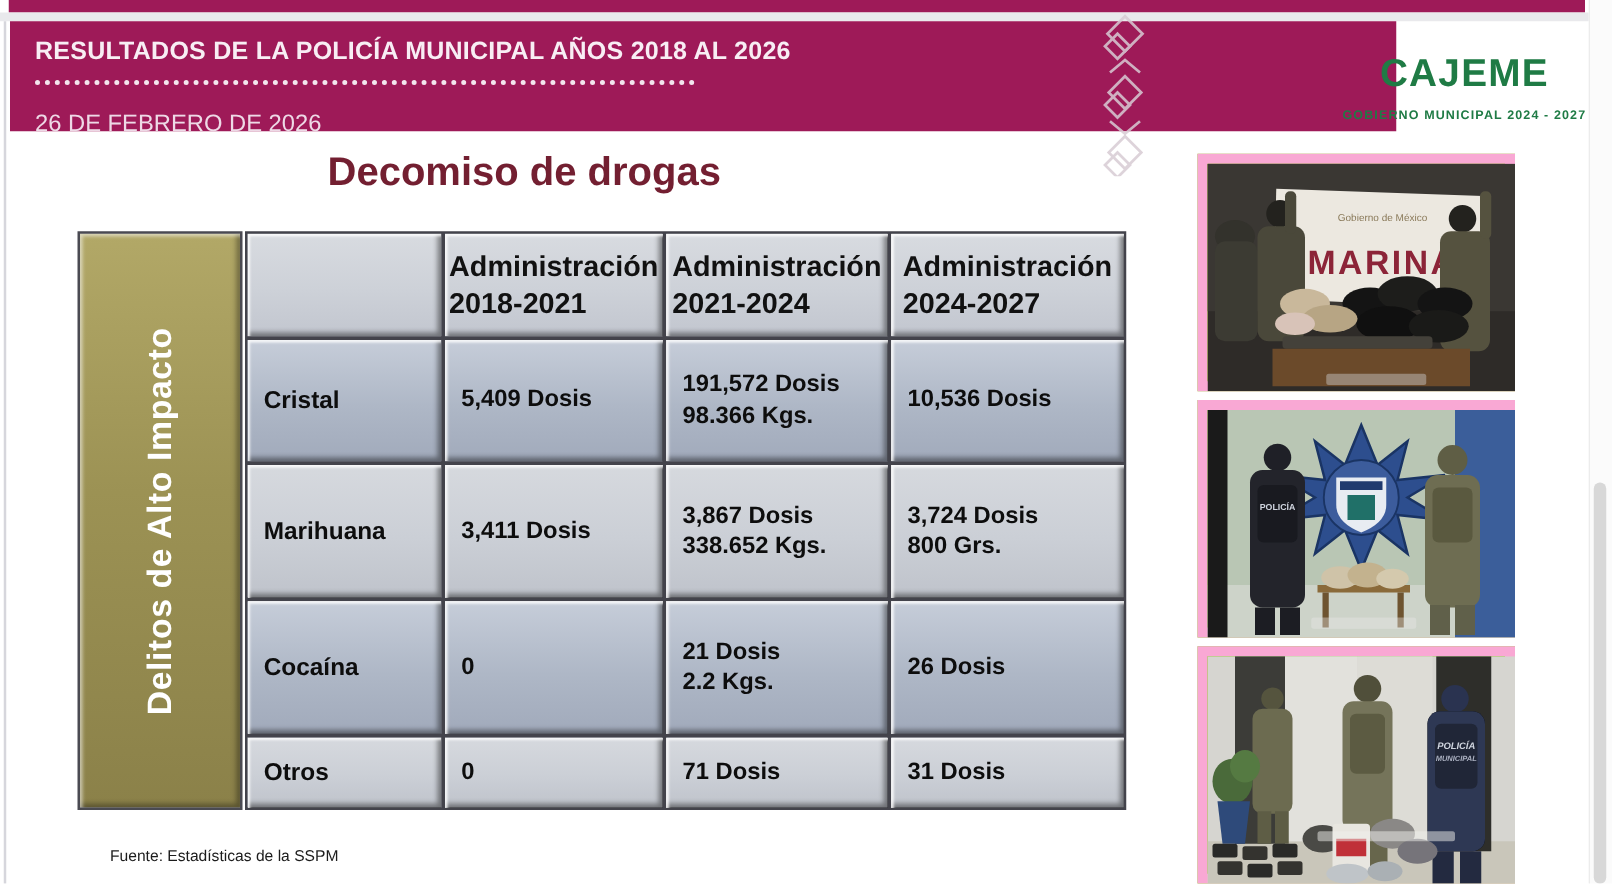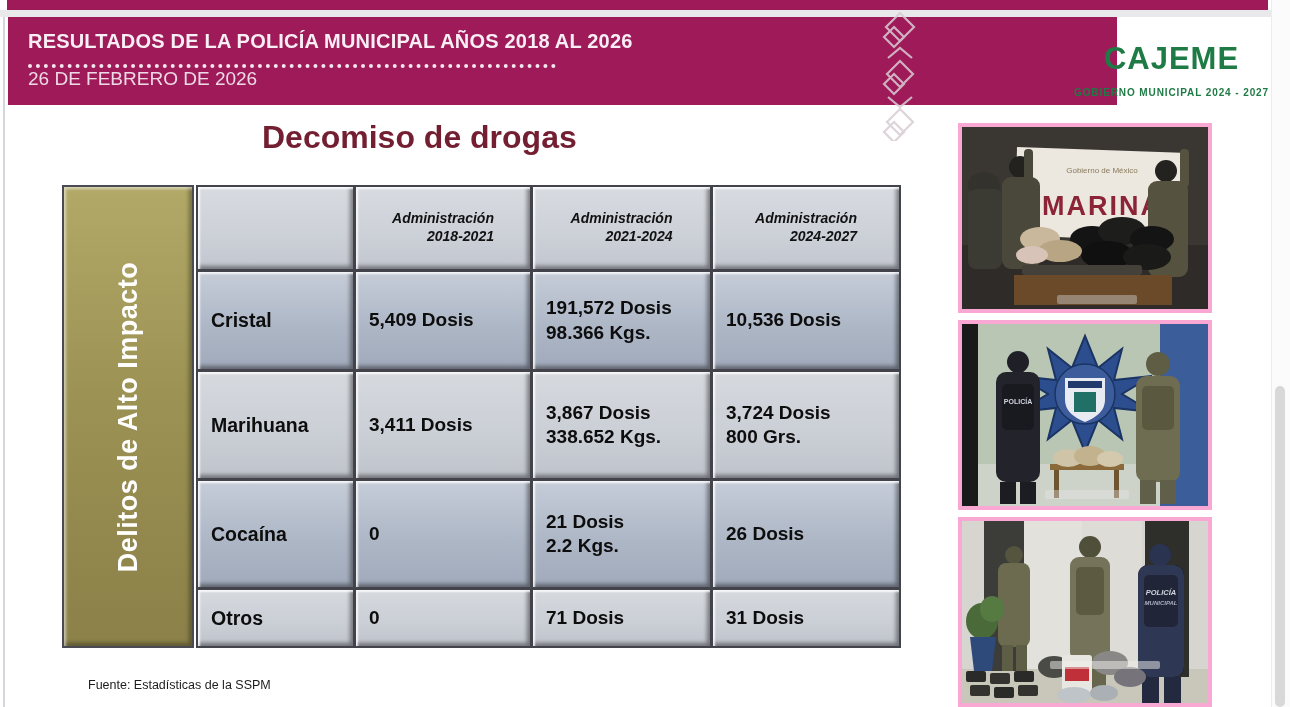--- a/index.html
+++ b/index.html
@@ -10,21 +10,21 @@
   .top-strip { position:absolute; left:7px; top:0; width:1261px; height:10px; background:#9e1a58; }
   .page-gap  { position:absolute; left:0; top:10px; width:1271px; height:7px; background:#e9e9ec; }
   .slide-edge{ position:absolute; left:3px; top:17px; width:2px; height:690px; background:#d6d6dc; }
   .scroll-track { position:absolute; left:1271px; top:0; width:19px; height:707px; background:#fbfbfb; border-left:1px solid #ececec; }
   .scroll-thumb { position:absolute; left:3px; top:386px; width:10px; height:321px; background:#d8d8d8; border-radius:5px; }
 
   
   .header-block { position:absolute; left:8px; top:17px; width:1109px; height:88px; background:#9e1a58; }
   .header-title { position:absolute; left:20px; top:13px; font-size:20px; font-weight:bold; color:#f8eef4; letter-spacing:.2px; white-space:nowrap; }
   .header-dots  { position:absolute; left:20px; top:47px; width:528px; height:0; border-top:4px dotted #f3e6ee; }
-  .header-date  { position:absolute; left:20px; top:51px; font-size:19px; font-weight:400; color:#eed9e6; }
+  .header-date  { position:absolute; left:20px; top:72px; font-size:19px; font-weight:400; color:#eed9e6; }
 
   .diamond-decor { position:absolute; left:880px; top:11px; }
 
   
   .logo { position:absolute; left:1056px; top:30px; width:212px; height:80px; display:flex; align-items:center; }
   .logo-sep { width:2px; height:62px; background:#2c7c4b; opacity:.55; margin:0 10px 0 8px; }
   .logo-text { display:flex; flex-direction:column;align-items:center; }
   .logo-name { font-size:31px; font-weight:800; color:#1f7b45; letter-spacing:1px; line-height:1; }
   .logo-sub  { font-size:10px; font-weight:bold; color:#1f7b45; letter-spacing:.9px; margin-top:13px; white-space:nowrap; }
 
@@ -39,29 +39,29 @@
       box-shadow: inset 2px 2px 3px rgba(255,255,255,.55), inset -3px -3px 4px rgba(0,0,0,.35); }
   .side-bar-text { position:absolute; top:50%; left:50%; transform:translate(-50%,-50%) rotate(-90deg);
       white-space:nowrap; color:#fff; font-weight:bold; font-size:27px; letter-spacing:.5px; }
 
   .grid { position:absolute; left:196px; top:185px; display:grid;
       grid-template-columns:155px 174px 177px 186px;
       grid-template-rows:82px 97px 106px 106px 56px;
       gap:3px; background:#43434b; padding:2px; }
   .cell { display:flex; align-items:center; white-space:pre-line; line-height:1.28;
       box-shadow: inset 2px 2px 2px rgba(255,255,255,.85), inset -3px -3px 4px rgba(0,0,0,.42); }
-  .cell.hdr  { justify-content:center; text-align:right; font-weight:bold; font-size:14px; color:#111;
-      background:linear-gradient(180deg,#d8dbe0 0%,#cdd1d8 55%,#c2c6cf 100%);font-style:italic; }
+  .cell.hdr  { justify-content:center; text-align:left; font-weight:bold; font-size:23px; color:#111;
+      background:linear-gradient(180deg,#d8dbe0 0%,#cdd1d8 55%,#c2c6cf 100%); }
   .cell.blue { background:linear-gradient(180deg,#c6cdd9 0%,#aeb7c6 55%,#a1aabb 100%); }
   .cell.slv  { background:linear-gradient(180deg,#d6d9de 0%,#cbcfd6 55%,#bfc3cb 100%); }
   .cell.lbl  { font-weight:bold; font-size:19.5px; color:#0d0d0d; padding-left:13px; }
   .cell.val  { font-weight:bold; font-size:19px; color:#0d0d0d; padding-left:13px; }
 
   
-  .photo { position:absolute; left:958px; width:254px; height:190px; border:4px solid #f9a8d4; background:#84cc16; }
+  .photo { position:absolute; left:958px; width:254px; height:190px; border:8px solid #f9a8d4; background:#84cc16; }
   .photo svg { display:block; }
 </style>
 </head>
 <body>
 
 <div id="screen">
 
   <div class="top-strip"></div>
   <div class="page-gap"></div>
   <div class="slide-edge"></div>

